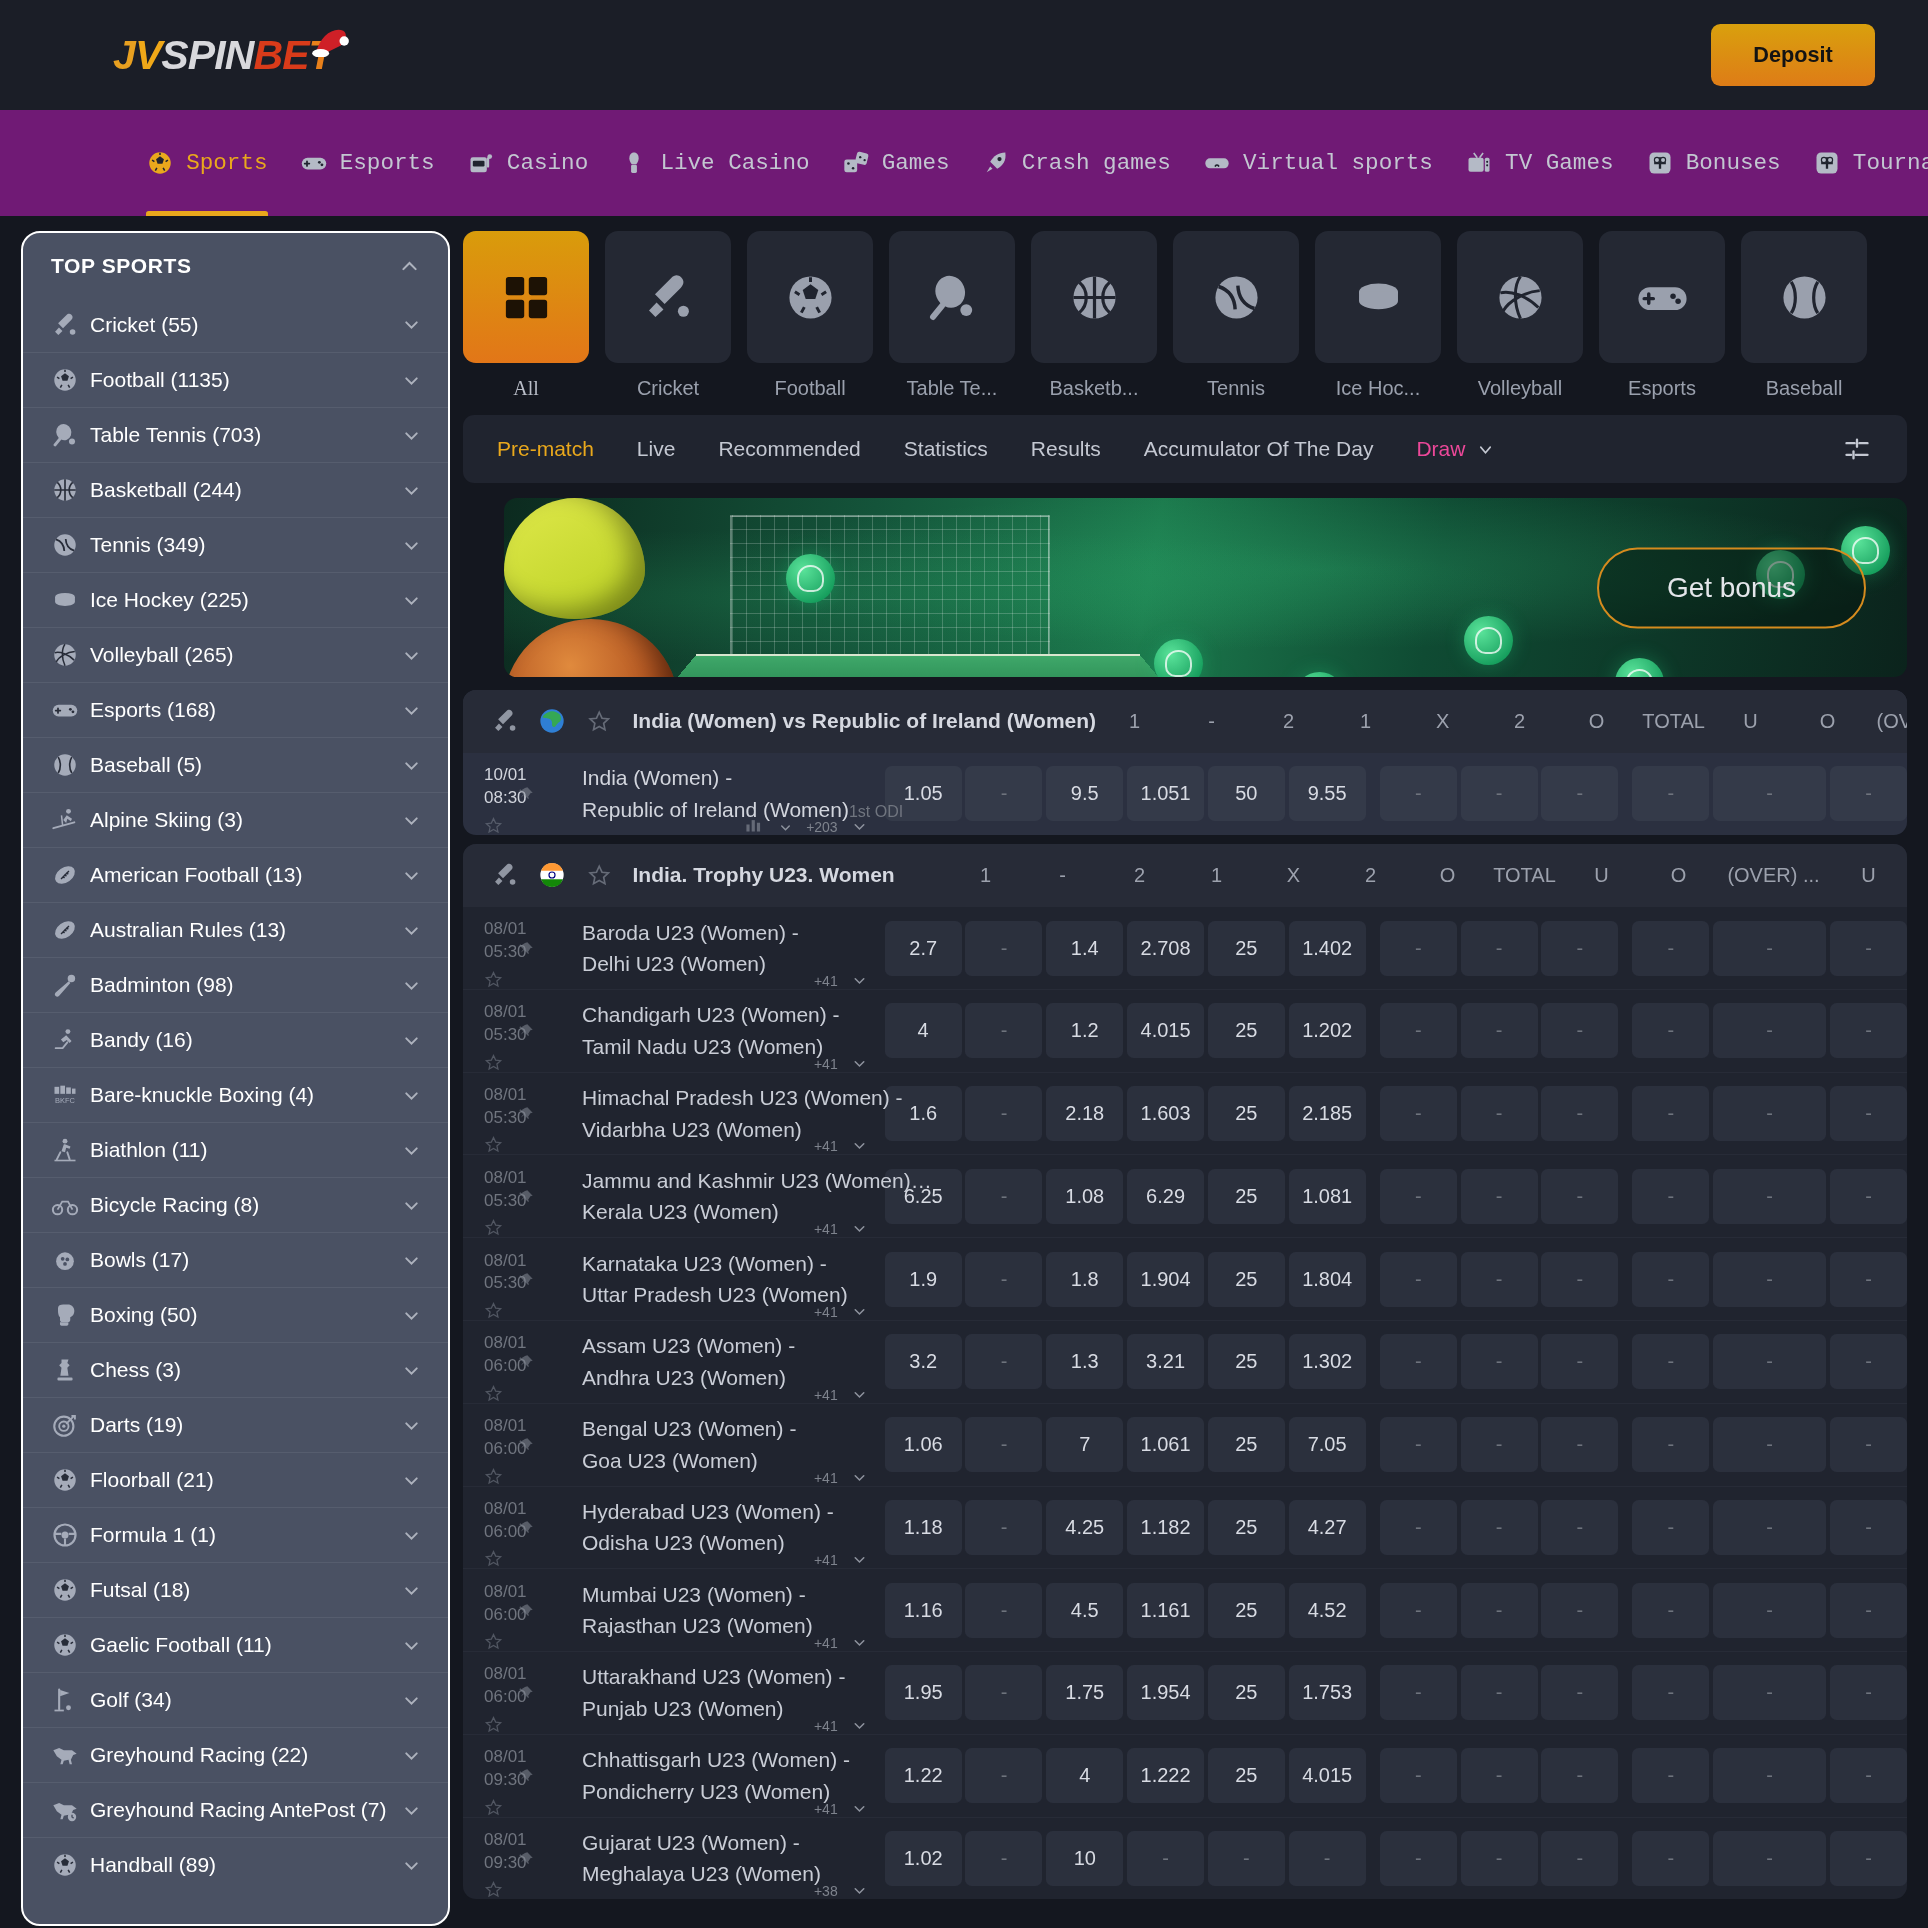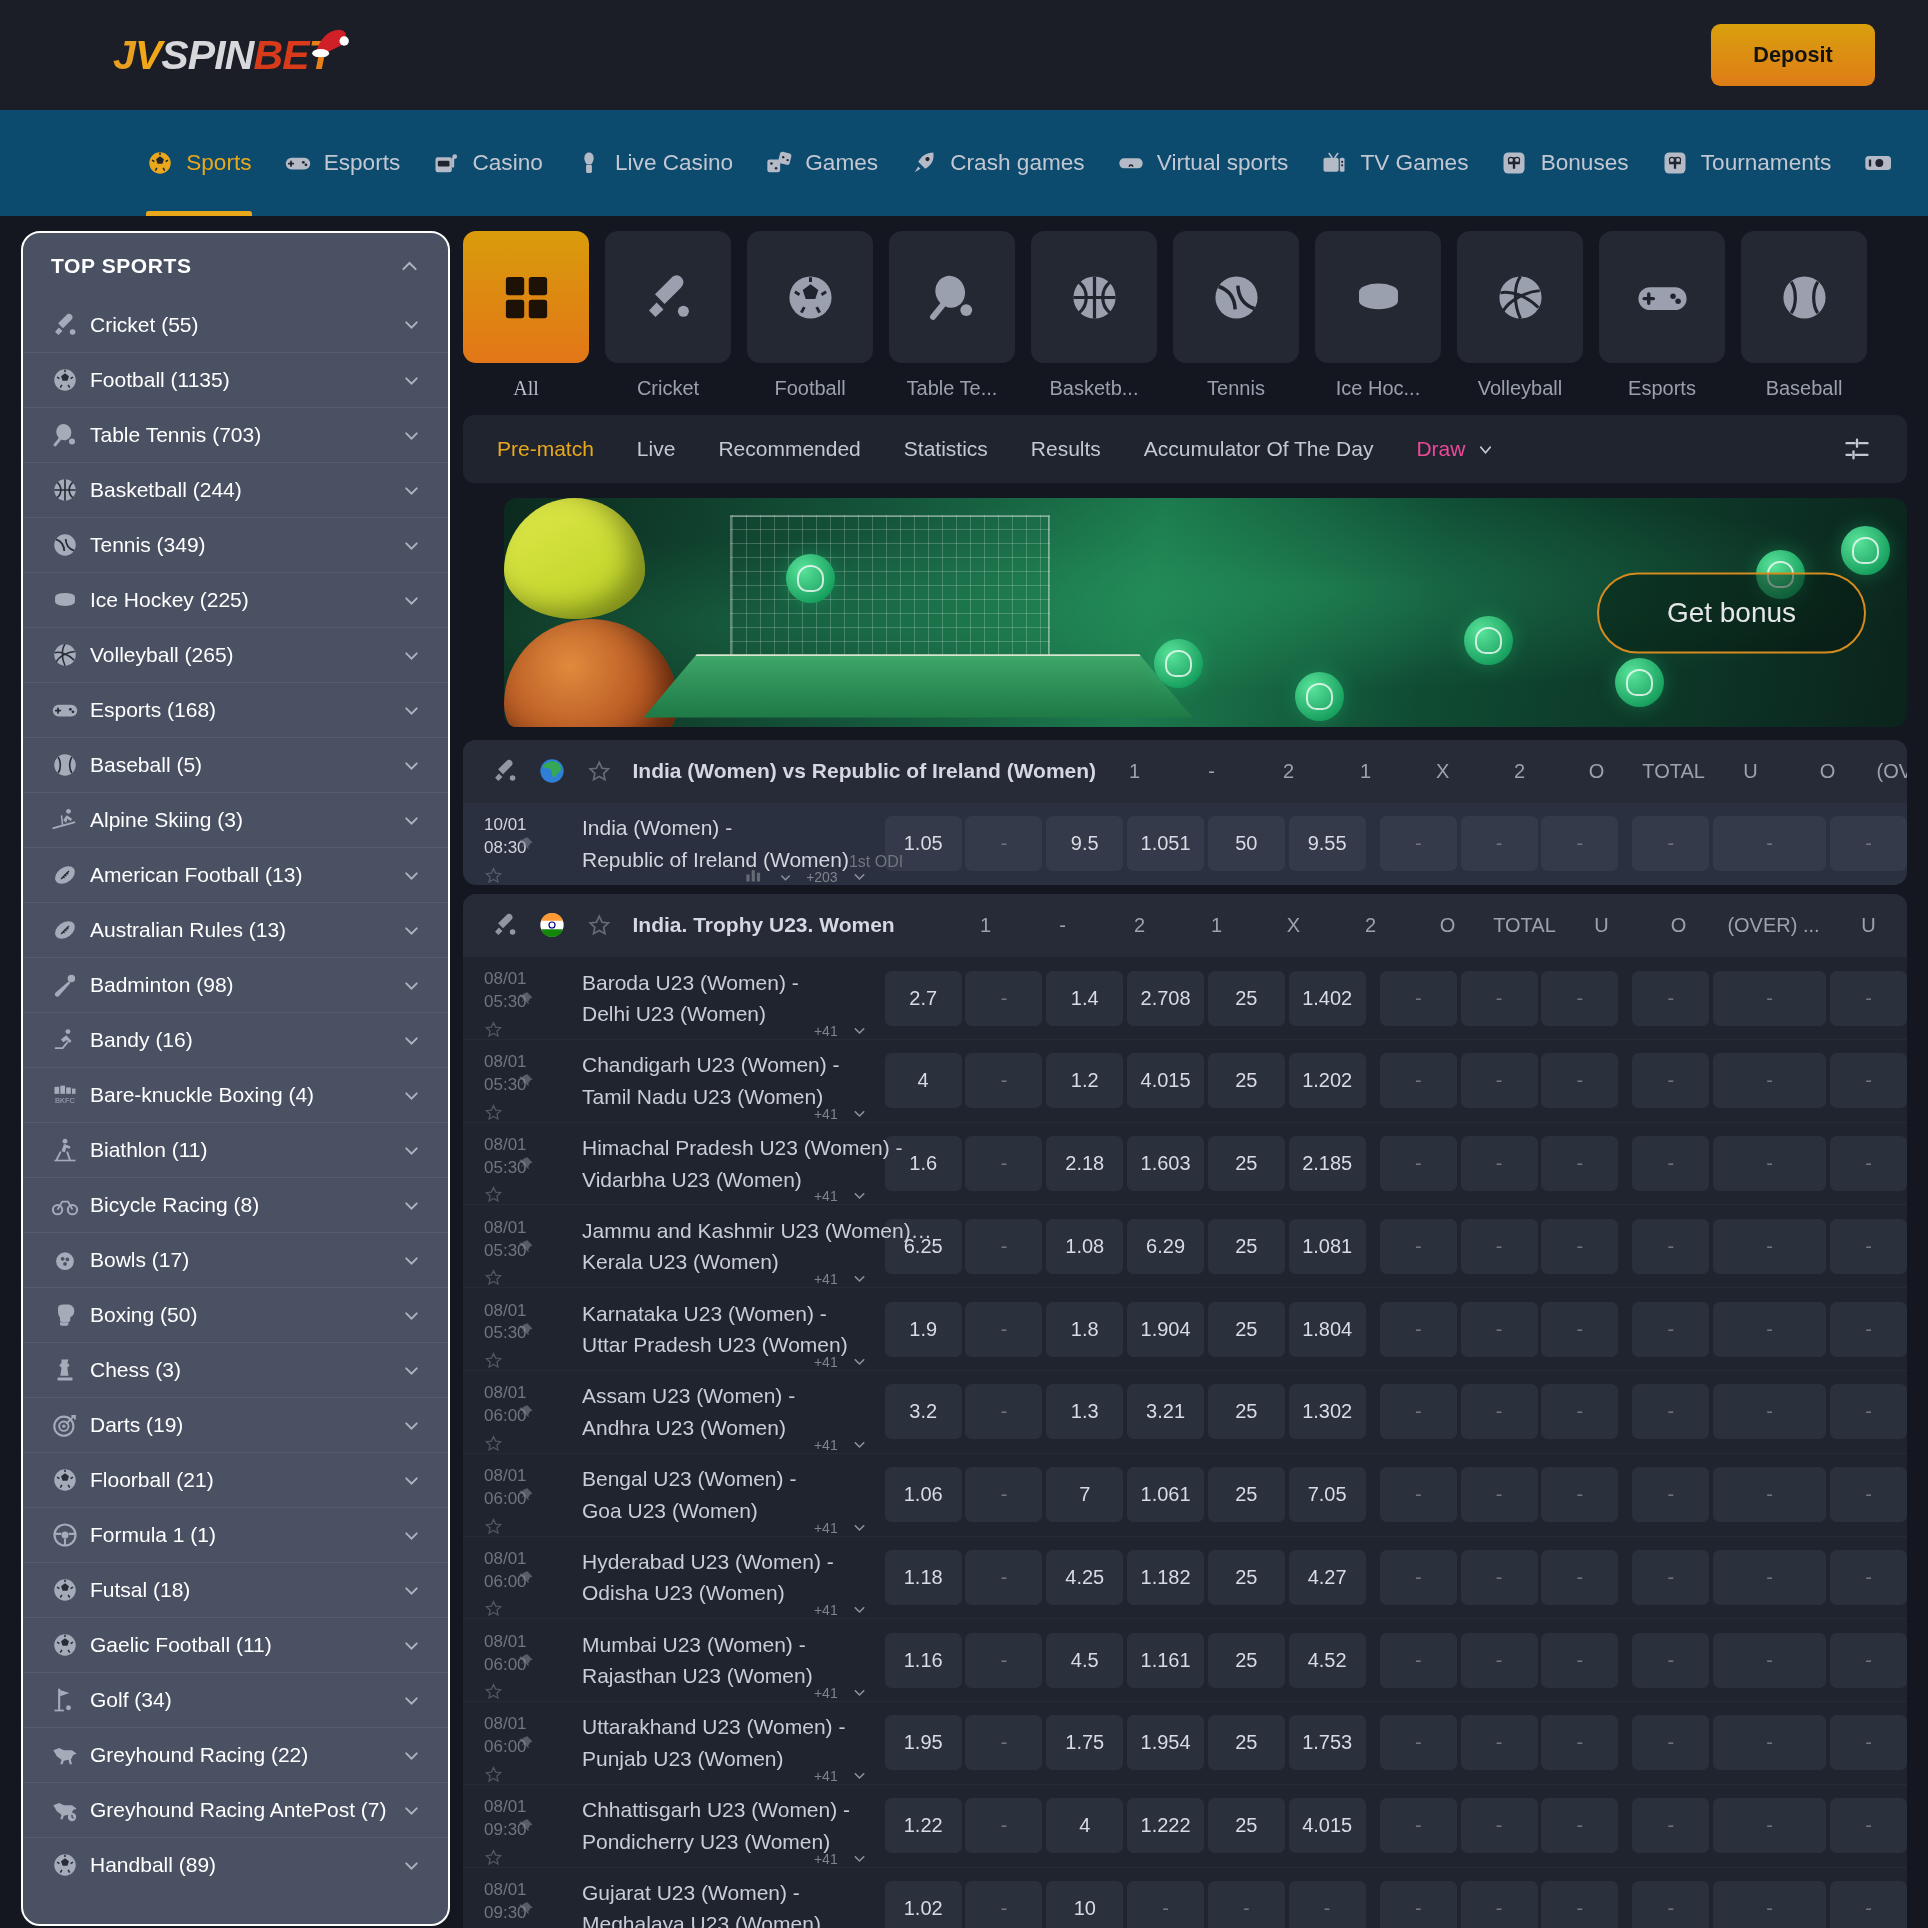--- a/index.html
+++ b/index.html
@@ -30,23 +30,23 @@
   }
   .deposit-btn {
     width: 164px; height: 62px; border-radius: 9.4px;
     background: linear-gradient(180deg, #d9a00d 0%, #de7c17 100%);
     color: #131313; font-size: 21.7px; font-weight: 700;
     display: flex; align-items: center; justify-content: center;
     border: none; cursor: pointer;
   }
   
   .navbar {
-    height: 106px; background: #0c4a6e;
+    height: 106px; background: #701a75;
     display: flex; align-items: stretch; padding-left: 130px;
-    overflow: hidden; position: relative;
+    overflow: hidden; position: relative; font-family: Liberation Mono, monospace;
   }
   .nav-item {
     display: flex; align-items: center; gap: 12.2px;
     padding: 0 16px; color: #c3c7d1; font-size: 22.6px;
     white-space: nowrap; cursor: pointer; position: relative;
   }
   .nav-item.active { color: #e9a81c; }
   .nav-item.active::after {
     content: ""; position: absolute; left: 16px; right: 16px; bottom: 0;
     height: 4.7px; background: #e9a81c; border-radius: 2.8px 2.8px 0 0;
@@ -103,21 +103,21 @@
     height: 68px; background: #20242f; border-radius: 11.3px;
     display: flex; align-items: center; padding: 0 34px; gap: 43px;
     margin-bottom: 15px;
   }
   .filter-item { color: #c4c8d2; font-size: 21px; cursor: pointer; white-space: nowrap; }
   .filter-item.active { color: #e9a81c; }
   .filter-draw { display: flex; align-items: center; gap: 10.4px; color: #ec4899; font-size: 21px; cursor:pointer;}
   .filter-spacer { flex: 1; }
   
   .banner {
-    height: 229px; border-radius: 13px; overflow: hidden;
+    height: 179px; border-radius: 13px; overflow: hidden;
     position: relative; margin-bottom: 13px;
     background:
       radial-gradient(ellipse at 22% 55%, #2ab06a33 0%, transparent 48%),
       radial-gradient(ellipse at 58% 40%, #35c07a44 0%, transparent 52%),
       linear-gradient(100deg, #0c2a1f 0%, #14543a 26%, #1c7a4d 46%, #0f4b33 66%, #0b231c 100%);
     margin-left: 41px;
   }
   .ban-tennis {
     left: 11.3px; top: 68px; width: 141px; height: 121px;
     background: linear-gradient(150deg, #dfe84a, #b9d022);

